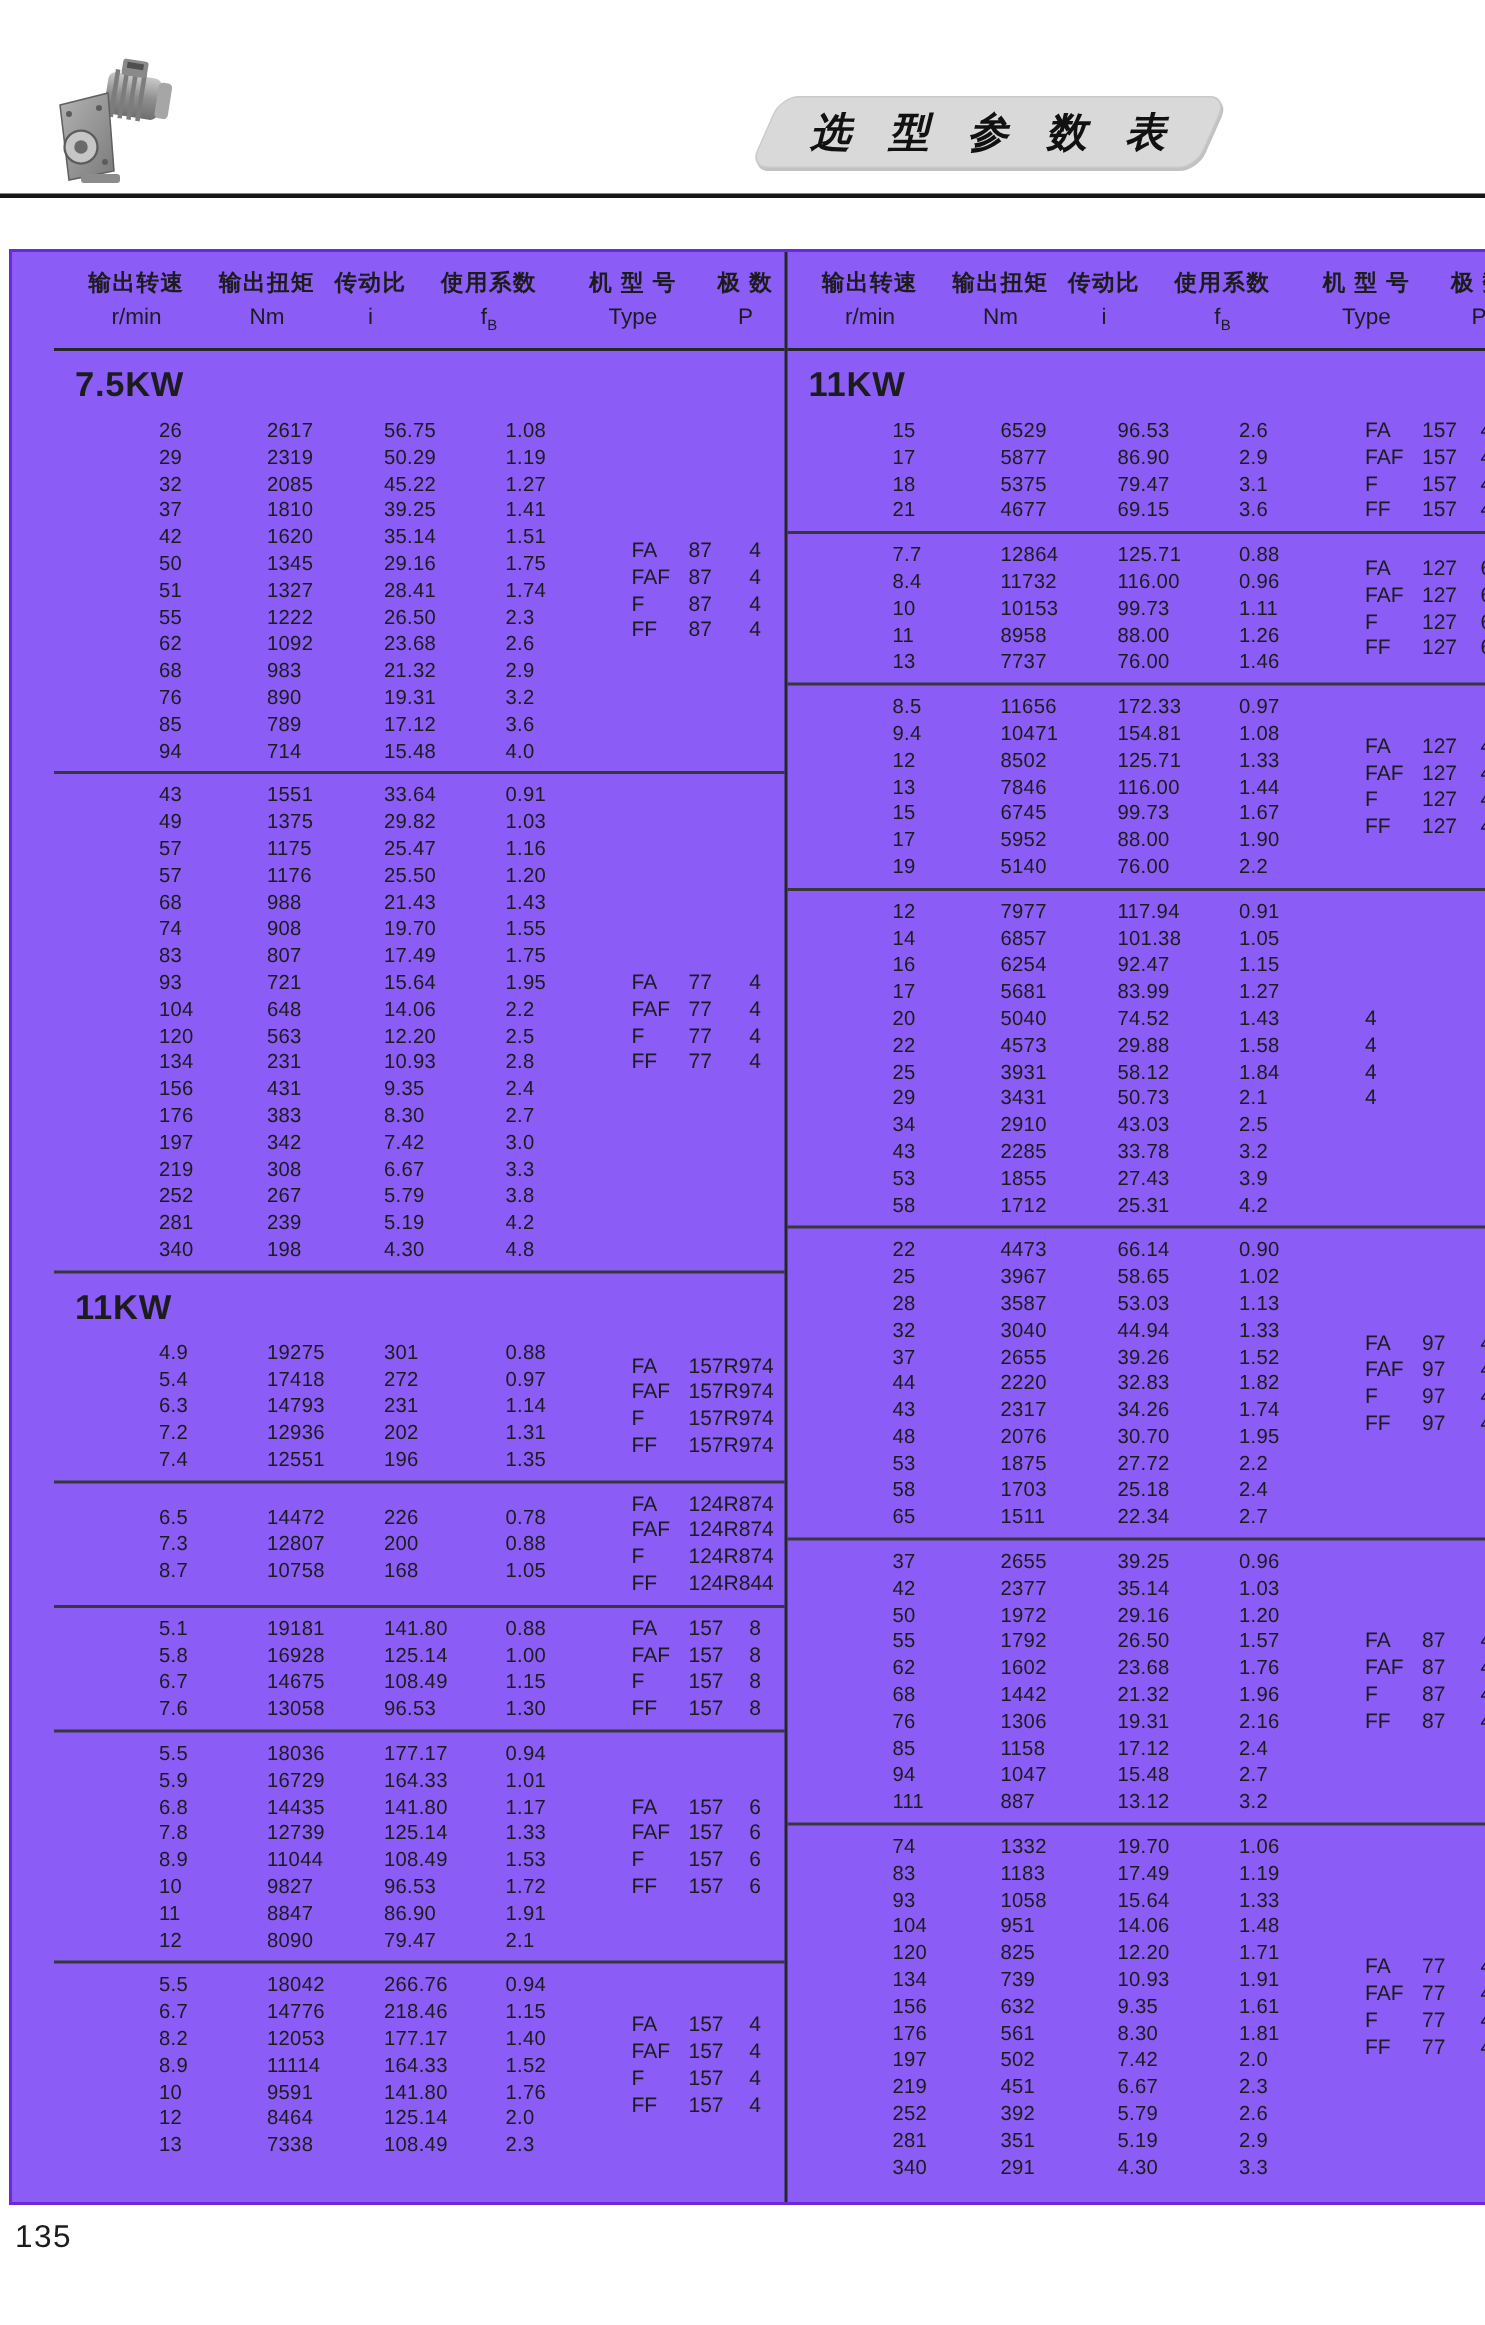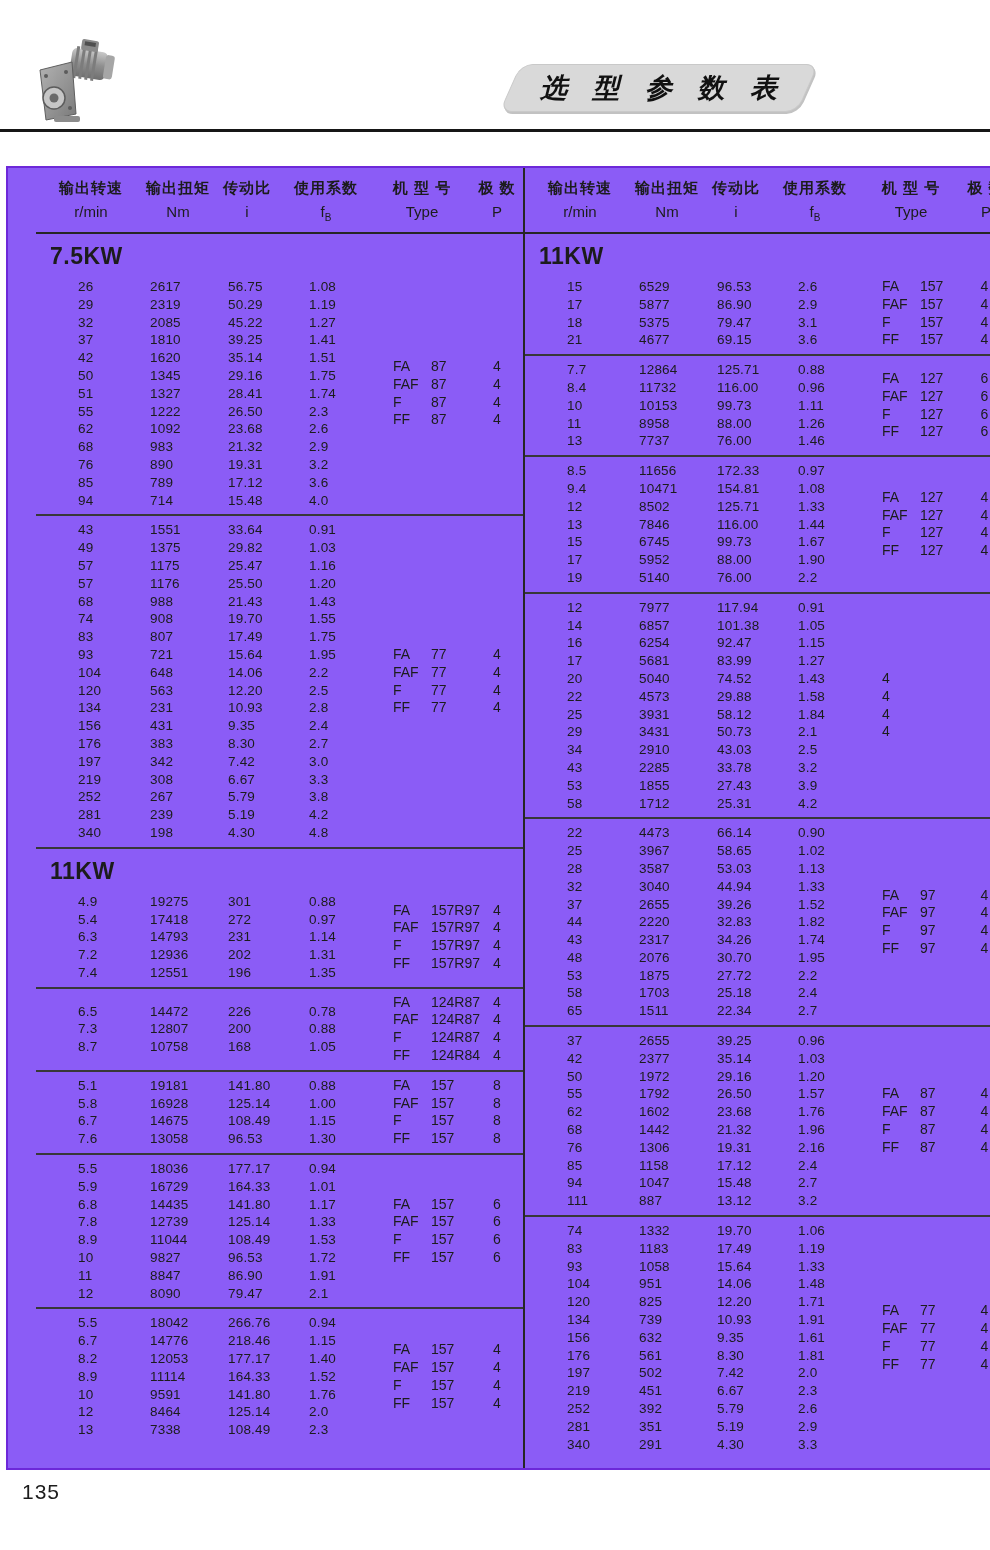--- a/index.html
+++ b/index.html
@@ -34,28 +34,28 @@
     display:grid;grid-template-columns:110px 64px 74px 84px 108px 42px;
     align-content:center;row-gap:5px;padding-top:2px;
   }
   .h-zh{text-align:center;font-size:15px;font-weight:bold;letter-spacing:1px;white-space:nowrap;}
   .h-en{text-align:center;font-size:15px;}
   .h-en sub{font-size:10px;}
   .panel-body{padding:0;}
   .section-heading{font-size:23px;font-weight:bold;letter-spacing:0.5px;padding:9px 0 3px 14px;}
   .hr-line{height:0;border-top:2px solid #383838;}
   .block{display:flex;align-items:center;padding:5px 0;}
-  .rows{display:grid;grid-template-columns:72px 78px 81px 84px;padding-left:42px;}
+  .rows{display:grid;grid-template-columns:72px 78px 81px 84px;padding-left:42px;margin-left:28px;}
   .cell{font-size:13.5px;line-height:17.8px;letter-spacing:0.2px;white-space:nowrap;}
   .models{width:100px;}
   .model-line{font-size:14px;line-height:17.8px;white-space:nowrap;}
   .m-prefix{display:inline-block;width:38px;}
   .poles{width:30px;}
   .p-line{font-size:14px;line-height:17.8px;text-align:left;}
-  .page-number{position:absolute;left:22px;top:1480px;font-size:21px;letter-spacing:1px;}
+  .page-number{position:absolute;left:10px;top:1480px;font-size:21px;letter-spacing:1px;}
 </style>
 </head>
 <body>
 
 <div class="page">
 
   <div class="product-photo">
     <svg viewBox="0 0 98 92" width="98" height="92">
       <defs>
         <linearGradient id="motorGrad" x1="0" y1="0" x2="0" y2="1">

